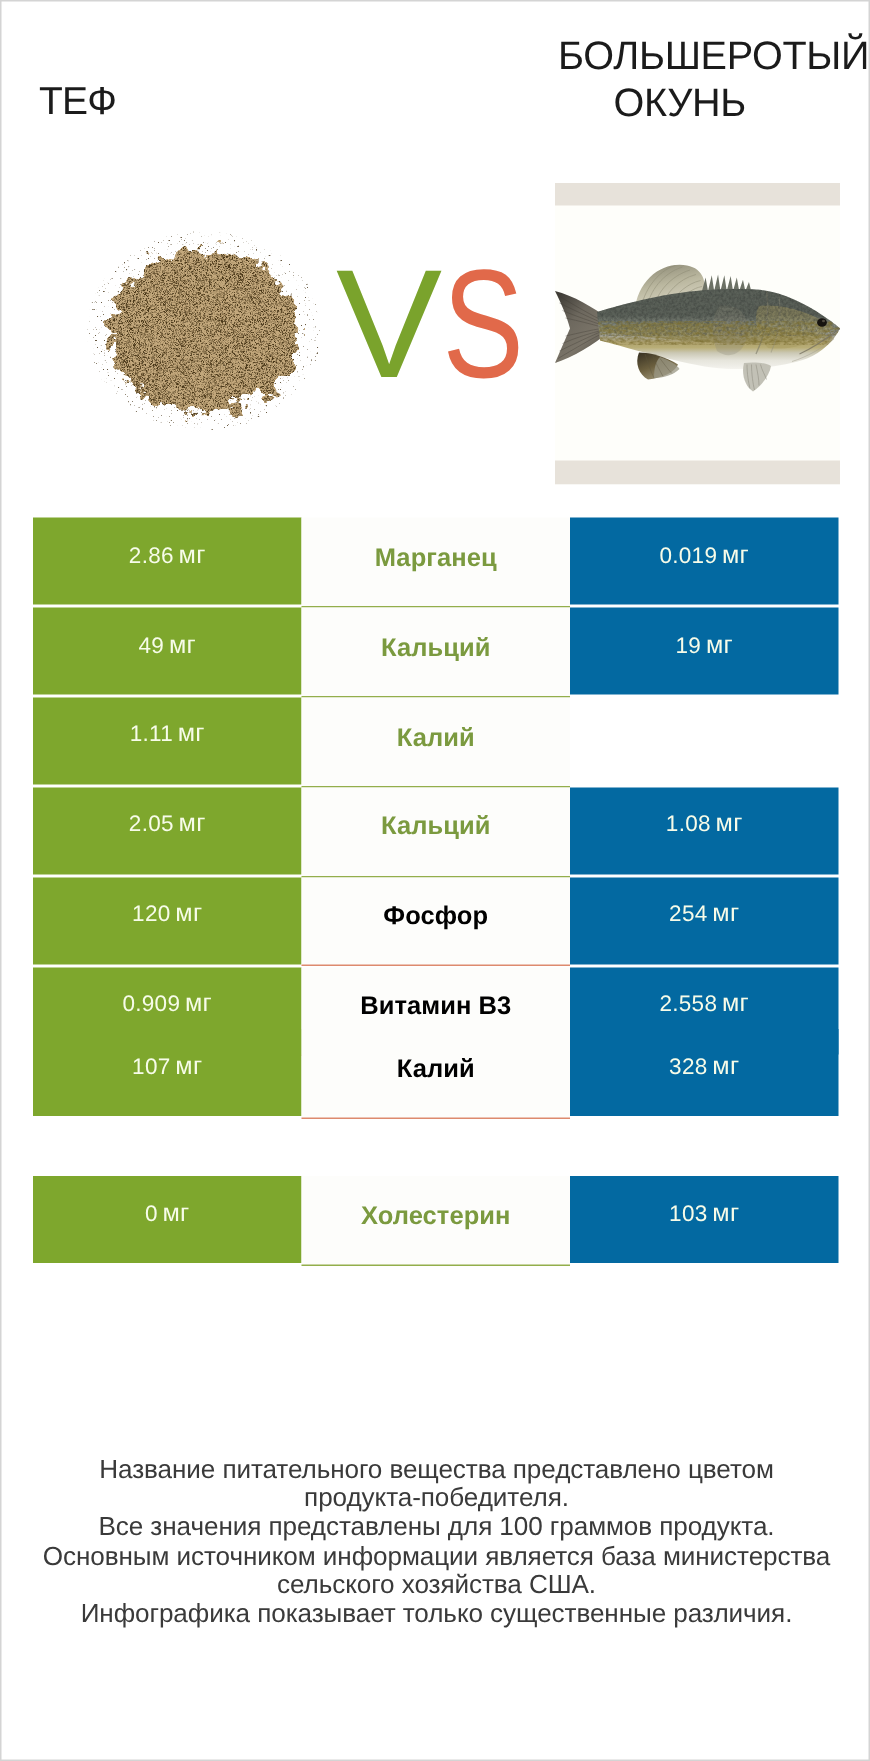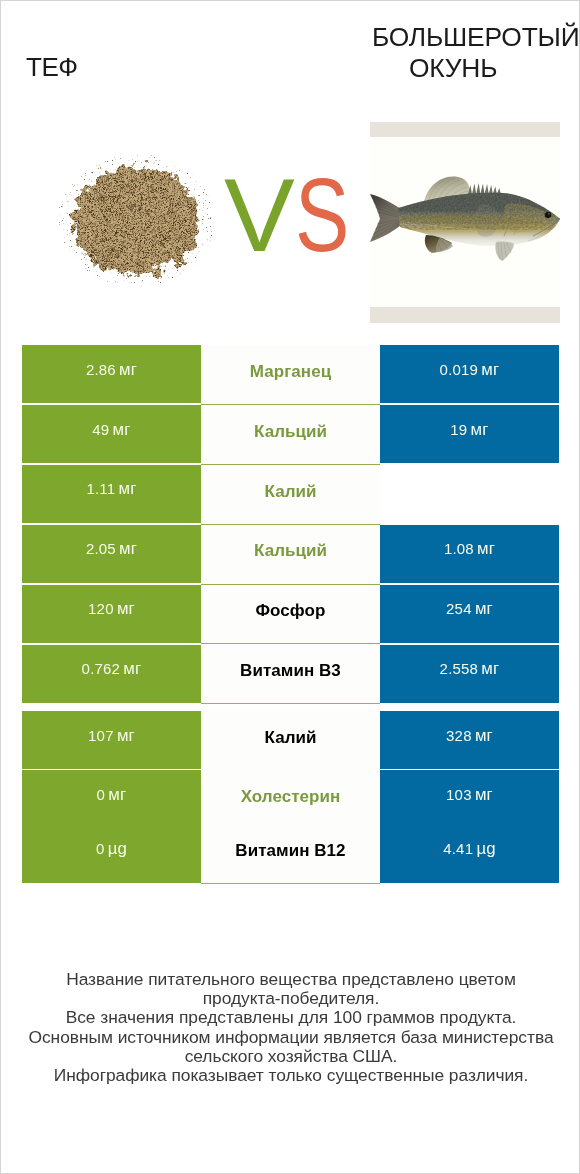--- a/index.html
+++ b/index.html
@@ -300,64 +300,52 @@
         <div class="cell mid">
           <span class="nut o">Фосфор</span>
           <div class="sep o"></div>
         </div>
         <div class="cell right">
           <span class="val"><span>254</span><span class="u">мг</span></span>
         </div>
       </div>
       <div class="row" style="top: 299.5px;">
         <div class="cell left">
-          <span class="val"><span>0.762</span><span class="u">мг</span></span>
+          <span class="val"><span>0.909</span><span class="u">мг</span></span>
         </div>
         <div class="cell mid">
           <span class="nut o">Витамин B3</span>
           <div class="sep o"></div>
         </div>
         <div class="cell right">
           <span class="val"><span>2.558</span><span class="u">мг</span></span>
         </div>
       </div>
-      <div class="row" style="top: 366px;">
+      <div class="row" style="top: 341px;">
         <div class="cell left">
           <span class="val"><span>107</span><span class="u">мг</span></span>
         </div>
         <div class="cell mid">
           <span class="nut o">Калий</span>
           <div class="sep o"></div>
         </div>
         <div class="cell right">
           <span class="val"><span>328</span><span class="u">мг</span></span>
         </div>
       </div>
-      <div class="row" style="top: 425px; text-align: right;">
+      <div class="row" style="top: 439px; text-align: right;">
         <div class="cell left">
           <span class="val"><span>0</span><span class="u">мг</span></span>
         </div>
         <div class="cell mid">
           <span class="nut g">Холестерин</span>
           <div class="sep g"></div>
         </div>
         <div class="cell right">
           <span class="val"><span>103</span><span class="u">мг</span></span>
-        </div>
-      </div>
-      <div class="row" style="top: 479.2px;">
-        <div class="cell left">
-          <span class="val"><span>0</span><span class="u">µg</span></span>
-        </div>
-        <div class="cell mid">
-          <span class="nut o">Витамин B12</span>
-          <div class="sep o"></div>
-        </div>
-        <div class="cell right">
-          <span class="val"><span>4.41</span><span class="u">µg</span></span>
         </div>
       </div>
     </div>
 
   <div class="footer" id="footer">
       <div>Название питательного вещества представлено цветом продукта-победителя.</div>
       <div>Все значения представлены для 100 граммов продукта.</div>
       <div>Основным источником информации является база министерства сельского хозяйства США.</div>
       <div>Инфографика показывает только существенные различия.</div>
     </div>

